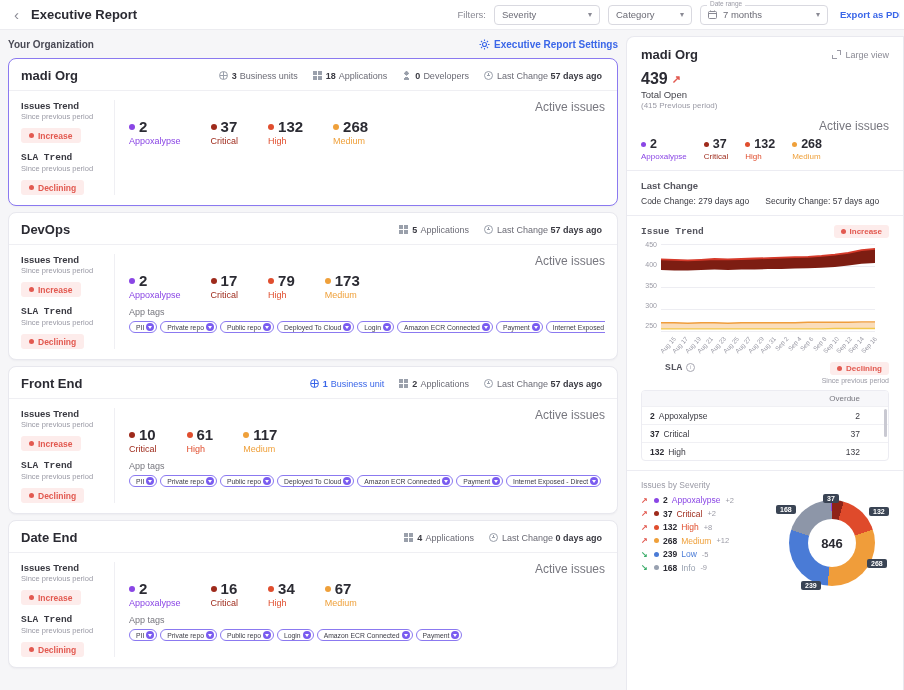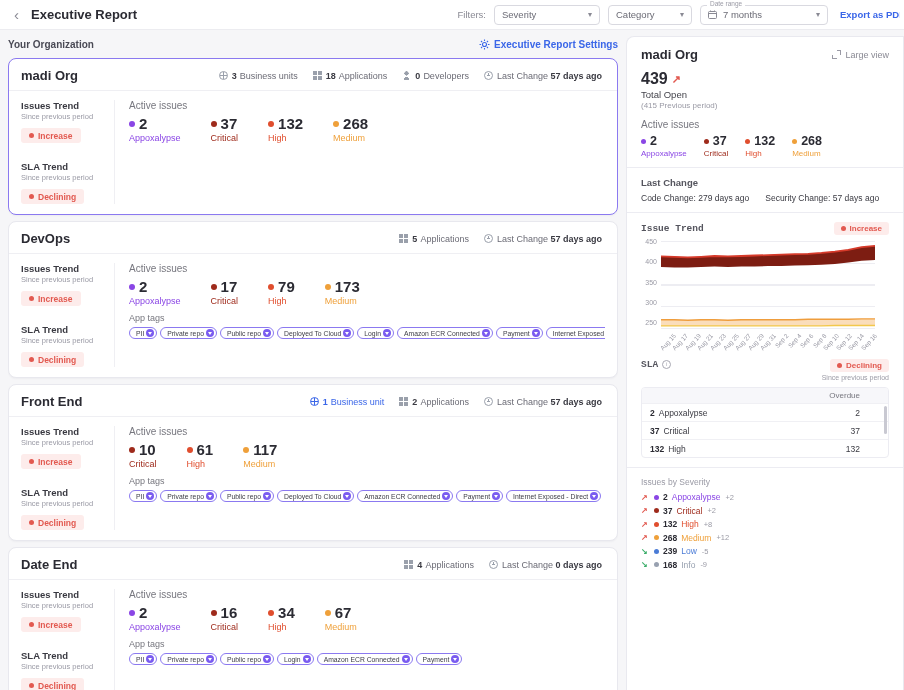--- a/index.html
+++ b/index.html
@@ -50,25 +50,25 @@
   .meta-item .ml { color:inherit; }
   .card-body { display:flex; padding:9px 12px 10px; }
 
   
   .trends { width:94px; flex:0 0 94px; padding-right:8px; border-right:1px solid #efeff3; }
   .t-label { font-size:9.5px; color:#3a3a42; font-weight:600; }
   .t-sub { font-size:7.5px; color:#9a9aa5; margin:1px 0 3px; }
   .badge { display:inline-flex; align-items:center; gap:4px; background:#fdeceb; color:#e25950;
     font-size:8.5px; font-weight:700; padding:2.5px 8px; border-radius:3px; }
   .badge .bdot { width:5px; height:5px; border-radius:50%; background:#e25950; }
-  .mt { margin-top:18px; }
+  .mt { margin-top:9px;font-family:Liberation Mono, monospace; }
 
   
   .issues-wrap { flex:1; min-width:0; padding-left:14px; }
-  .mini-label { font-size:10px; color:#77777f; margin-bottom:4px; }
+  .mini-label { font-size:12px; color:#77777f; margin-bottom:4px;text-align:right; }
   .stats-row { display:flex; gap:30px; }
   .stat-top { display:flex; align-items:center; gap:4px; }
   .dot { width:6px; height:6px; border-radius:50%; flex:0 0 auto; }
   .num { font-size:15px; font-weight:700; color:#2b2b33; }
   .stat-label { font-size:9px; margin-top:1px; }
 
   
   .tags-label { font-size:9px; color:#77777f; margin:7px 0 4px; }
   .tags-row { display:flex; flex-wrap:nowrap; gap:3px; overflow:hidden; }
   .tag { display:inline-flex; align-items:center; gap:2px; border:1px solid #8b79f0; border-radius:9px;
@@ -127,21 +127,21 @@
   .ycol { width:20px; height:88px; display:flex; flex-direction:column; justify-content:space-between;
     align-items:flex-end; padding-right:4px; margin:-3px 0; }
   .ytick { font-size:7px; color:#9a9aa5; line-height:7px; }
   #trend-plot { width:214px; height:88px; background-image:repeating-linear-gradient(to bottom,#ededf2 0 1px,transparent 1px 21.75px); }
   .xrow { display:flex; margin-left:20px; height:24px; margin-top:2px; }
   .xl { flex:0 0 12.59px; position:relative; }
   .xl i { position:absolute; top:1px; right:2px; transform:rotate(-48deg); transform-origin:100% 0;
     font-style:normal; font-size:6.3px; color:#9a9aa5; white-space:nowrap; }
 
   .sla-row { display:flex; align-items:flex-start; justify-content:space-between; margin-top:4px; }
-  .sla-left { display:flex; align-items:center; gap:4px; }
+  .sla-left { display:flex; align-items:center; gap:4px;margin-left:24px; }
   .sla-right { display:flex; flex-direction:column; align-items:flex-end; gap:2px; }
   .sla-since { font-size:7px; color:#9a9aa5; }
   .sla-table { border:1px solid #ececf2; border-radius:4px; margin-top:6px; position:relative; overflow:hidden; }
   .tbl-head { background:#f7f7fa; font-size:8px; color:#77777f; text-align:right; padding:3px 28px 3px 8px; }
   .tbl-row { display:flex; align-items:center; border-top:1px solid #f0f0f4; padding:3.5px 28px 3.5px 8px; font-size:8.5px; color:#3a3a42; }
   .tbl-row b { font-weight:700; margin-right:4px; color:#2b2b33; }
   .tbl-row .tv { margin-left:auto; }
   .tbl-scroll { position:absolute; right:1px; top:18px; width:3px; height:28px; background:#c9c9d2; border-radius:2px; }
 
   .stats-title { font-size:10px; font-weight:700; color:#2b2b33; margin-top:2px; }
@@ -896,15 +896,24 @@
 
           <div class="leg">
             <span class="leg-arrow" data-dir="down"></span>
             <span class="dot" style="background: rgb(152, 161, 176);"></span>
             <b>168</b>
             <span style="color: rgb(152, 161, 176);">Info</span>
             <span class="delta">-9</span>
           </div>
 
       </div>
+      <div class="donut-wrap">
+        <span class="chip chip-37">37</span>
+        <span class="chip chip-132">132</span>
+        <span class="chip chip-268">268</span>
+        <span class="chip chip-239">239</span>
+        <span class="chip chip-168">168</span>
+        <div id="donut" style="background: conic-gradient(rgb(143, 35, 24) 0deg, rgb(143, 35, 24) 15.7deg, rgb(223, 74, 43) 15.7deg, rgb(223, 74, 43) 71.9deg, rgb(240, 157, 58) 71.9deg, rgb(240, 157, 58) 186deg, rgb(74, 123, 214) 186deg, rgb(74, 123, 214) 287.7deg, rgb(141, 150, 168) 287.7deg, rgb(141, 150, 168) 359.1deg, rgb(138, 70, 229) 359.1deg, rgb(138, 70, 229) 360deg);"></div>
+        <div class="donut-hole">846</div>
+      </div>
     </div>
   </aside>
 </div>
 
 </body></html>

